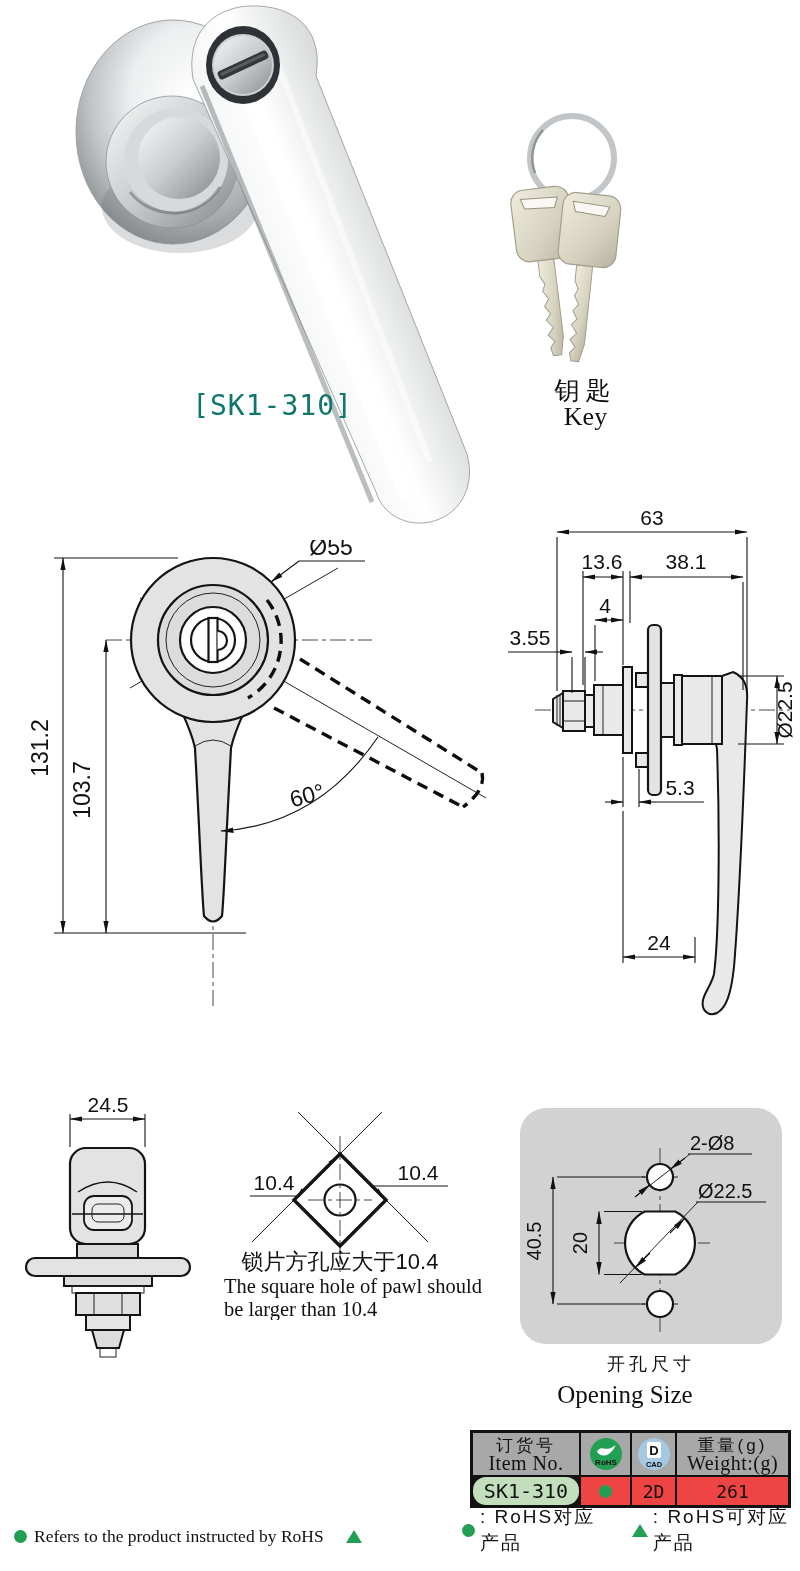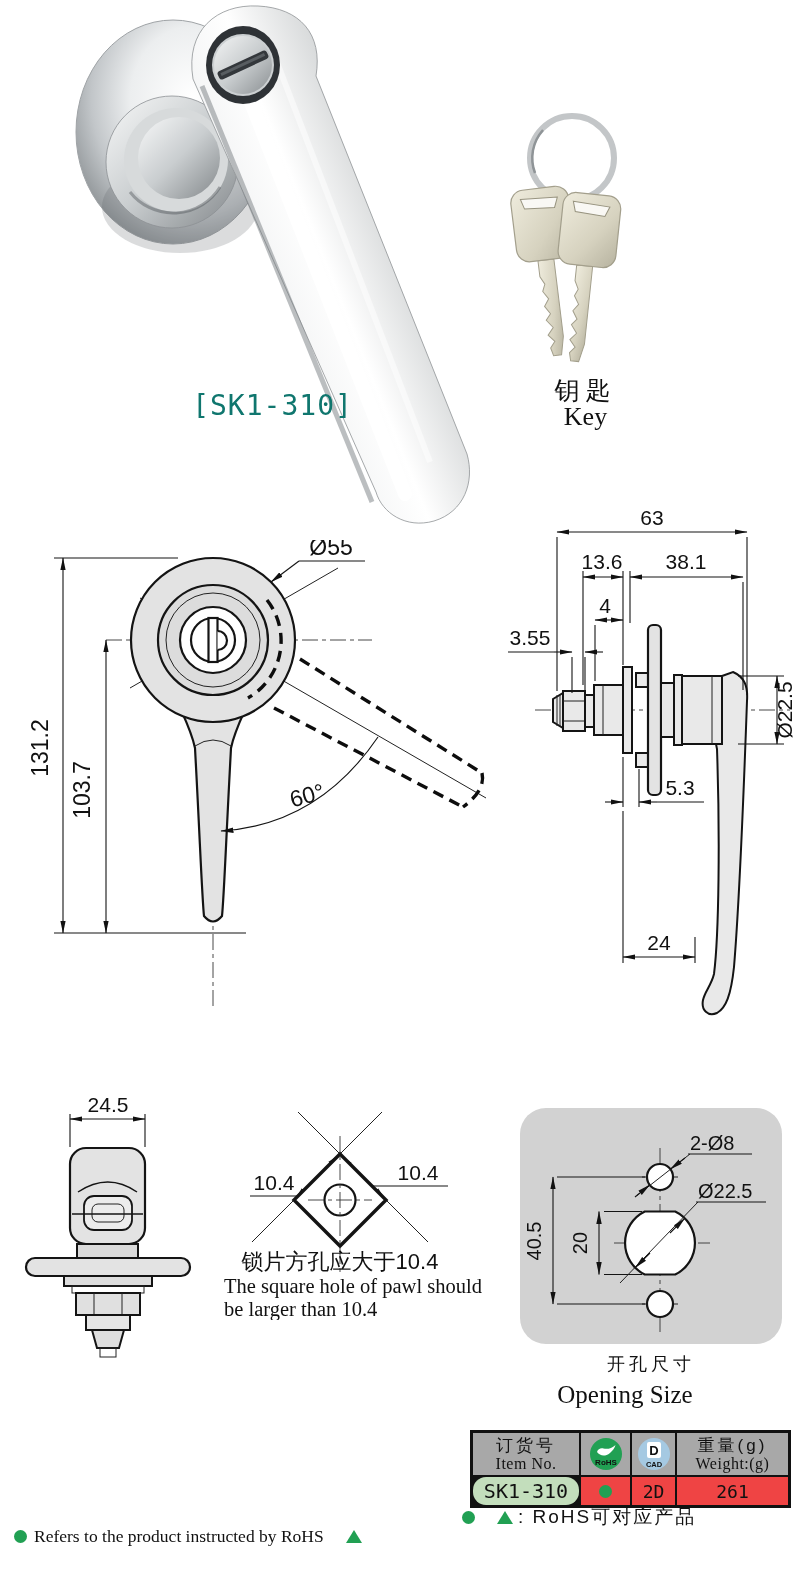--- a/index.html
+++ b/index.html
@@ -24,21 +24,21 @@
   .dt21{font-size:21px;}
   .dt20{font-size:20px;}
   
   .panel{background:#d2d2d2;border-radius:26px;}
   
   .spec{border:3px solid #111;display:grid;grid-template-columns:106px 49px 43px 111px;
         grid-template-rows:42px 28px;background:#111;grid-gap:2px;}
   .cell{background:#ef4444;display:flex;flex-direction:column;align-items:center;justify-content:center;}
   .th{background:#a8a8a8;}
   .cnh{font-size:17px;letter-spacing:3px;line-height:19px;}
-  .enh{font-family:"Liberation Serif",serif;font-size:16px;line-height:17px;letter-spacing:0.5px;}
+  .enh{font-family:"Liberation Serif",serif;font-size:20px;line-height:17px;letter-spacing:0.5px;}
   .rowtxt{font-family:"DejaVu Sans Mono",monospace;font-size:18px;}
   .itemcell{background:#c3debc;border-radius:13px;}
   .dotm{width:13px;height:13px;border-radius:50%;background:#21a053;flex:none;}
   .trim{width:0;height:0;border-left:8px solid transparent;border-right:8px solid transparent;
         border-bottom:13px solid #21a053;flex:none;}
   .legend1{display:flex;align-items:center;font-size:19px;letter-spacing:2px;}
   .legend2{display:flex;align-items:center;font-family:"Liberation Serif",serif;font-size:17.5px;}
   .legend1 .txt{margin-left:5px;}
   .legend2 .txt{margin-left:7px;}
   .sp20{width:22px;flex:none;}
@@ -375,20 +375,21 @@
     <div class="cell">
       <div class="rowtxt">2D</div>
     </div>
     <div class="cell">
       <div class="rowtxt">261</div>
     </div>
   </div>
 
   <div class="abs legend1" style="left:462px;top:1504px">
     <span class="dotm"></span>
+    <span class="txt">: RoHS对应产品</span>
     <span class="sp20"></span>
     <span class="trim"></span>
     <span class="txt">: RoHS可对应产品</span>
   </div>
   <div class="abs legend2" style="left:14px;top:1526px">
     <span class="dotm"></span>
     <span class="txt">Refers to the product instructed by RoHS</span>
     <span class="sp20"></span>
     <span class="trim"></span>
   </div>

